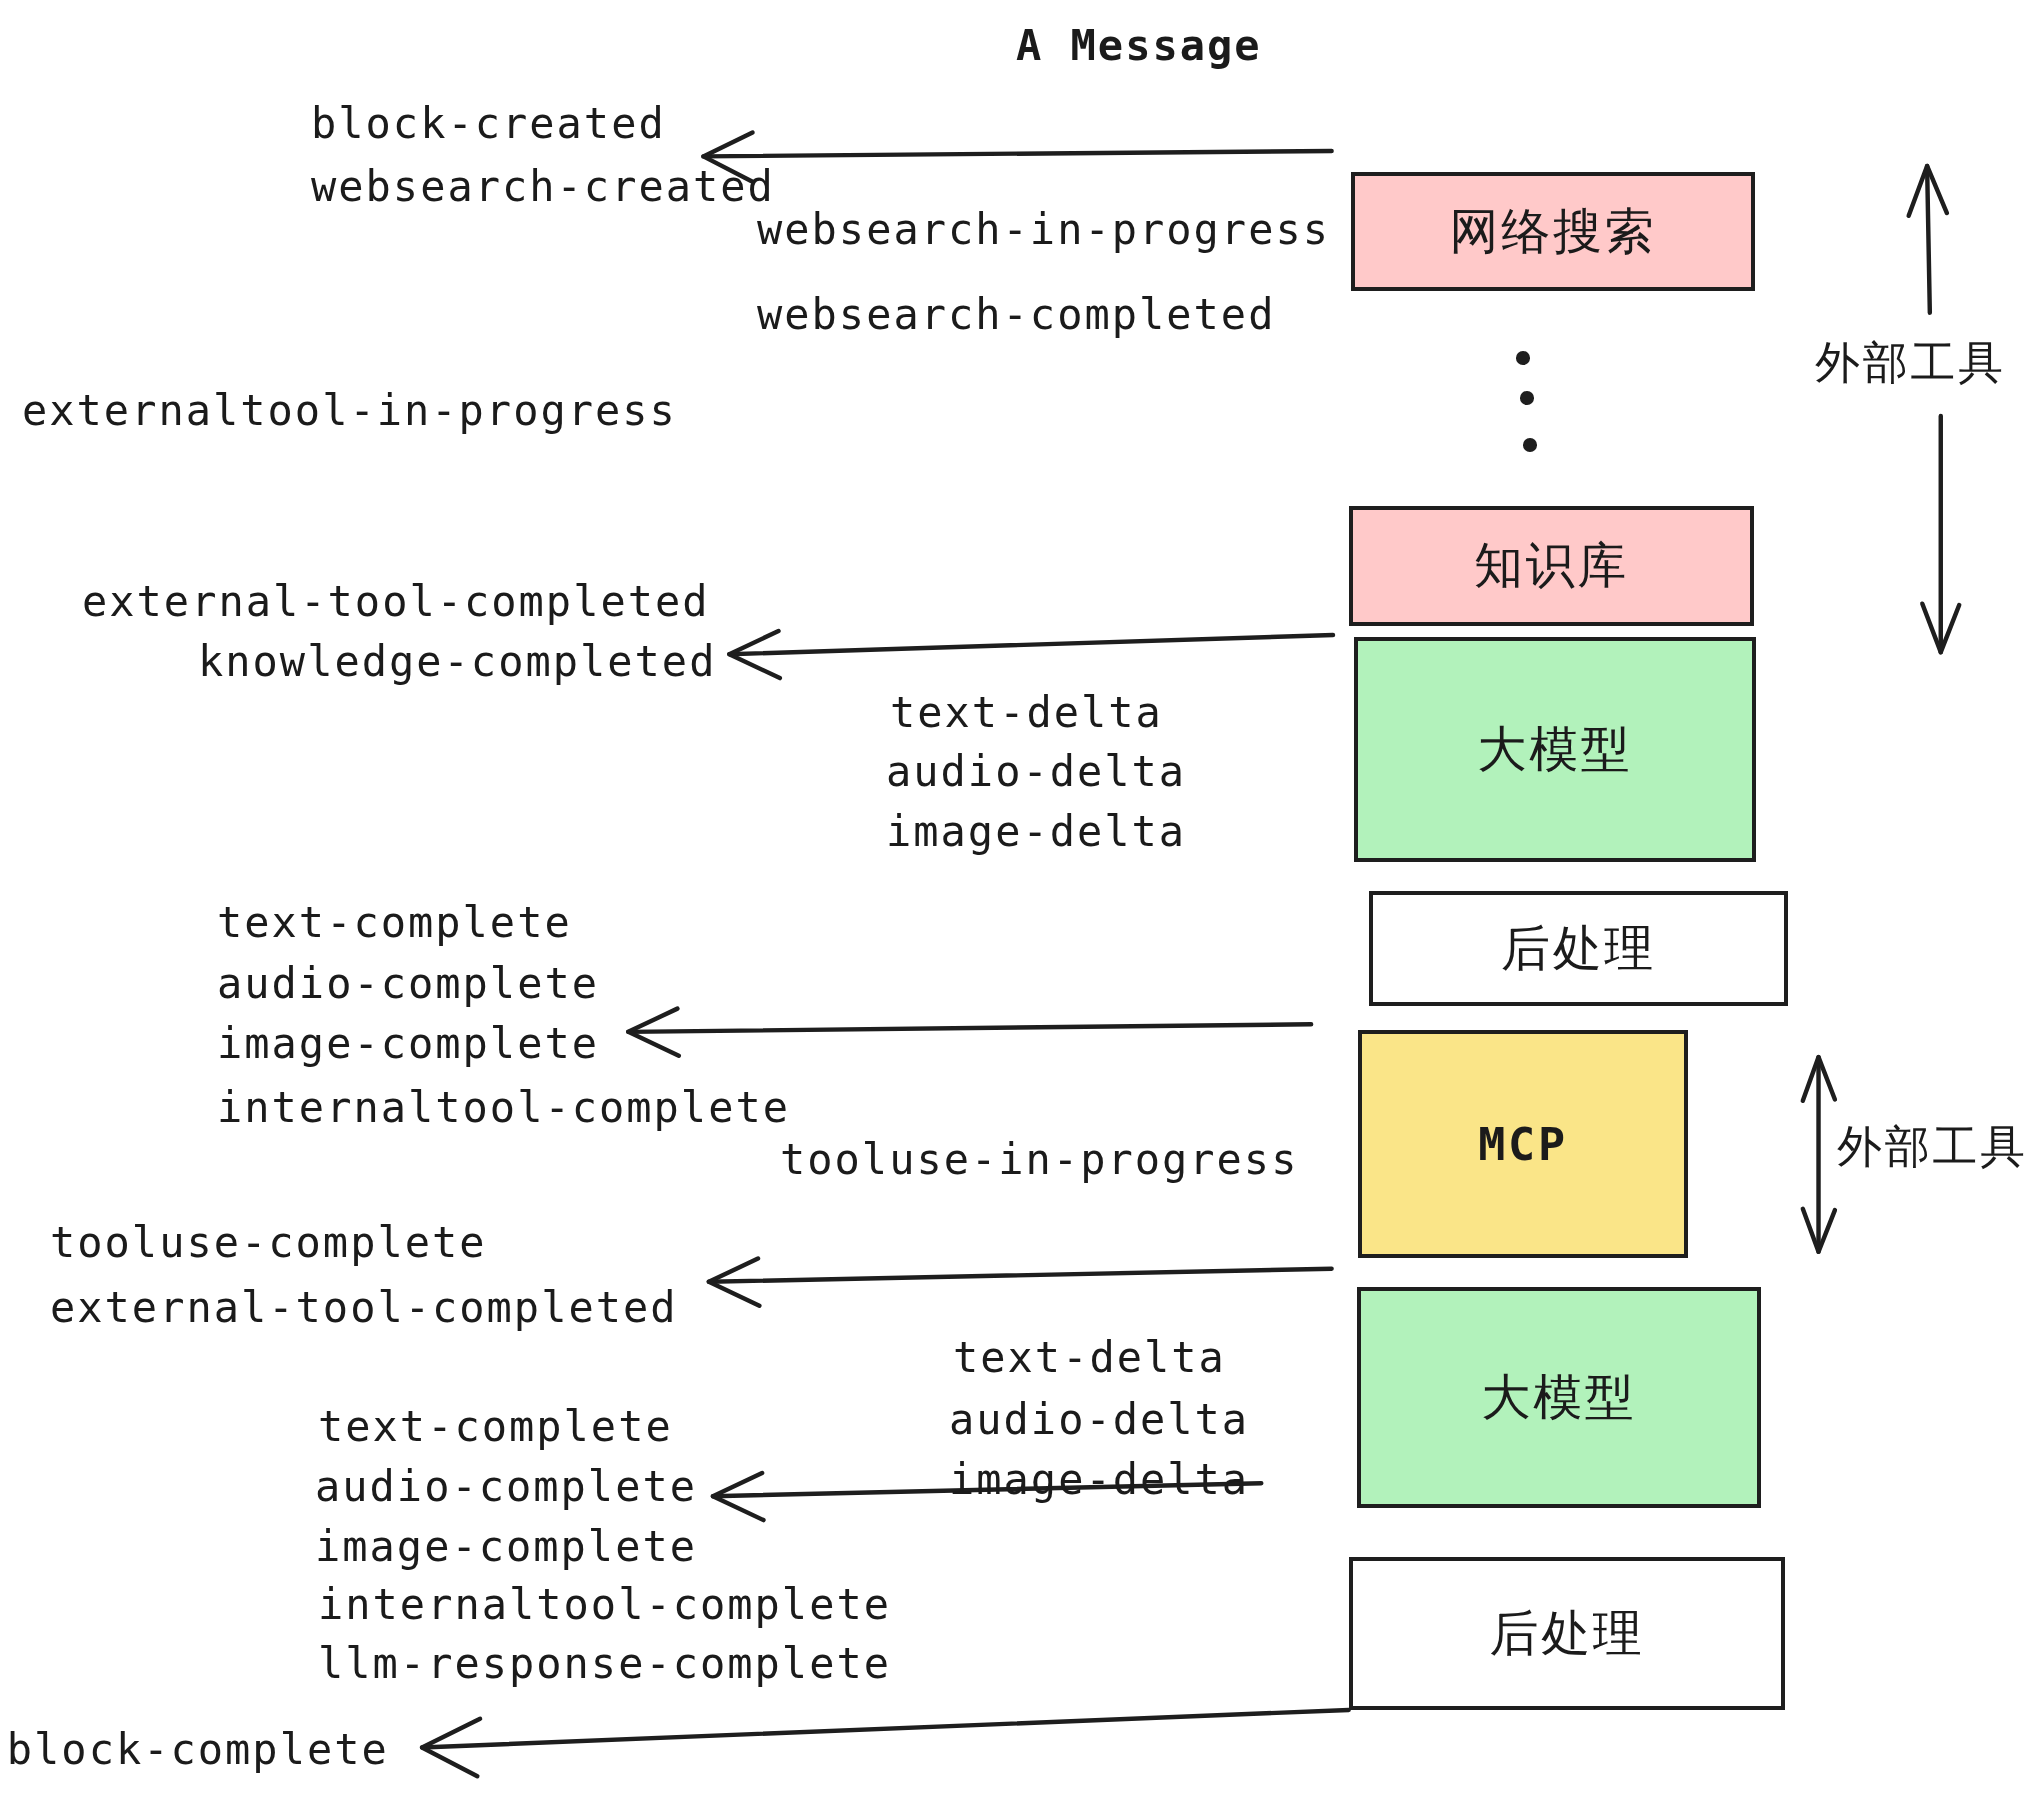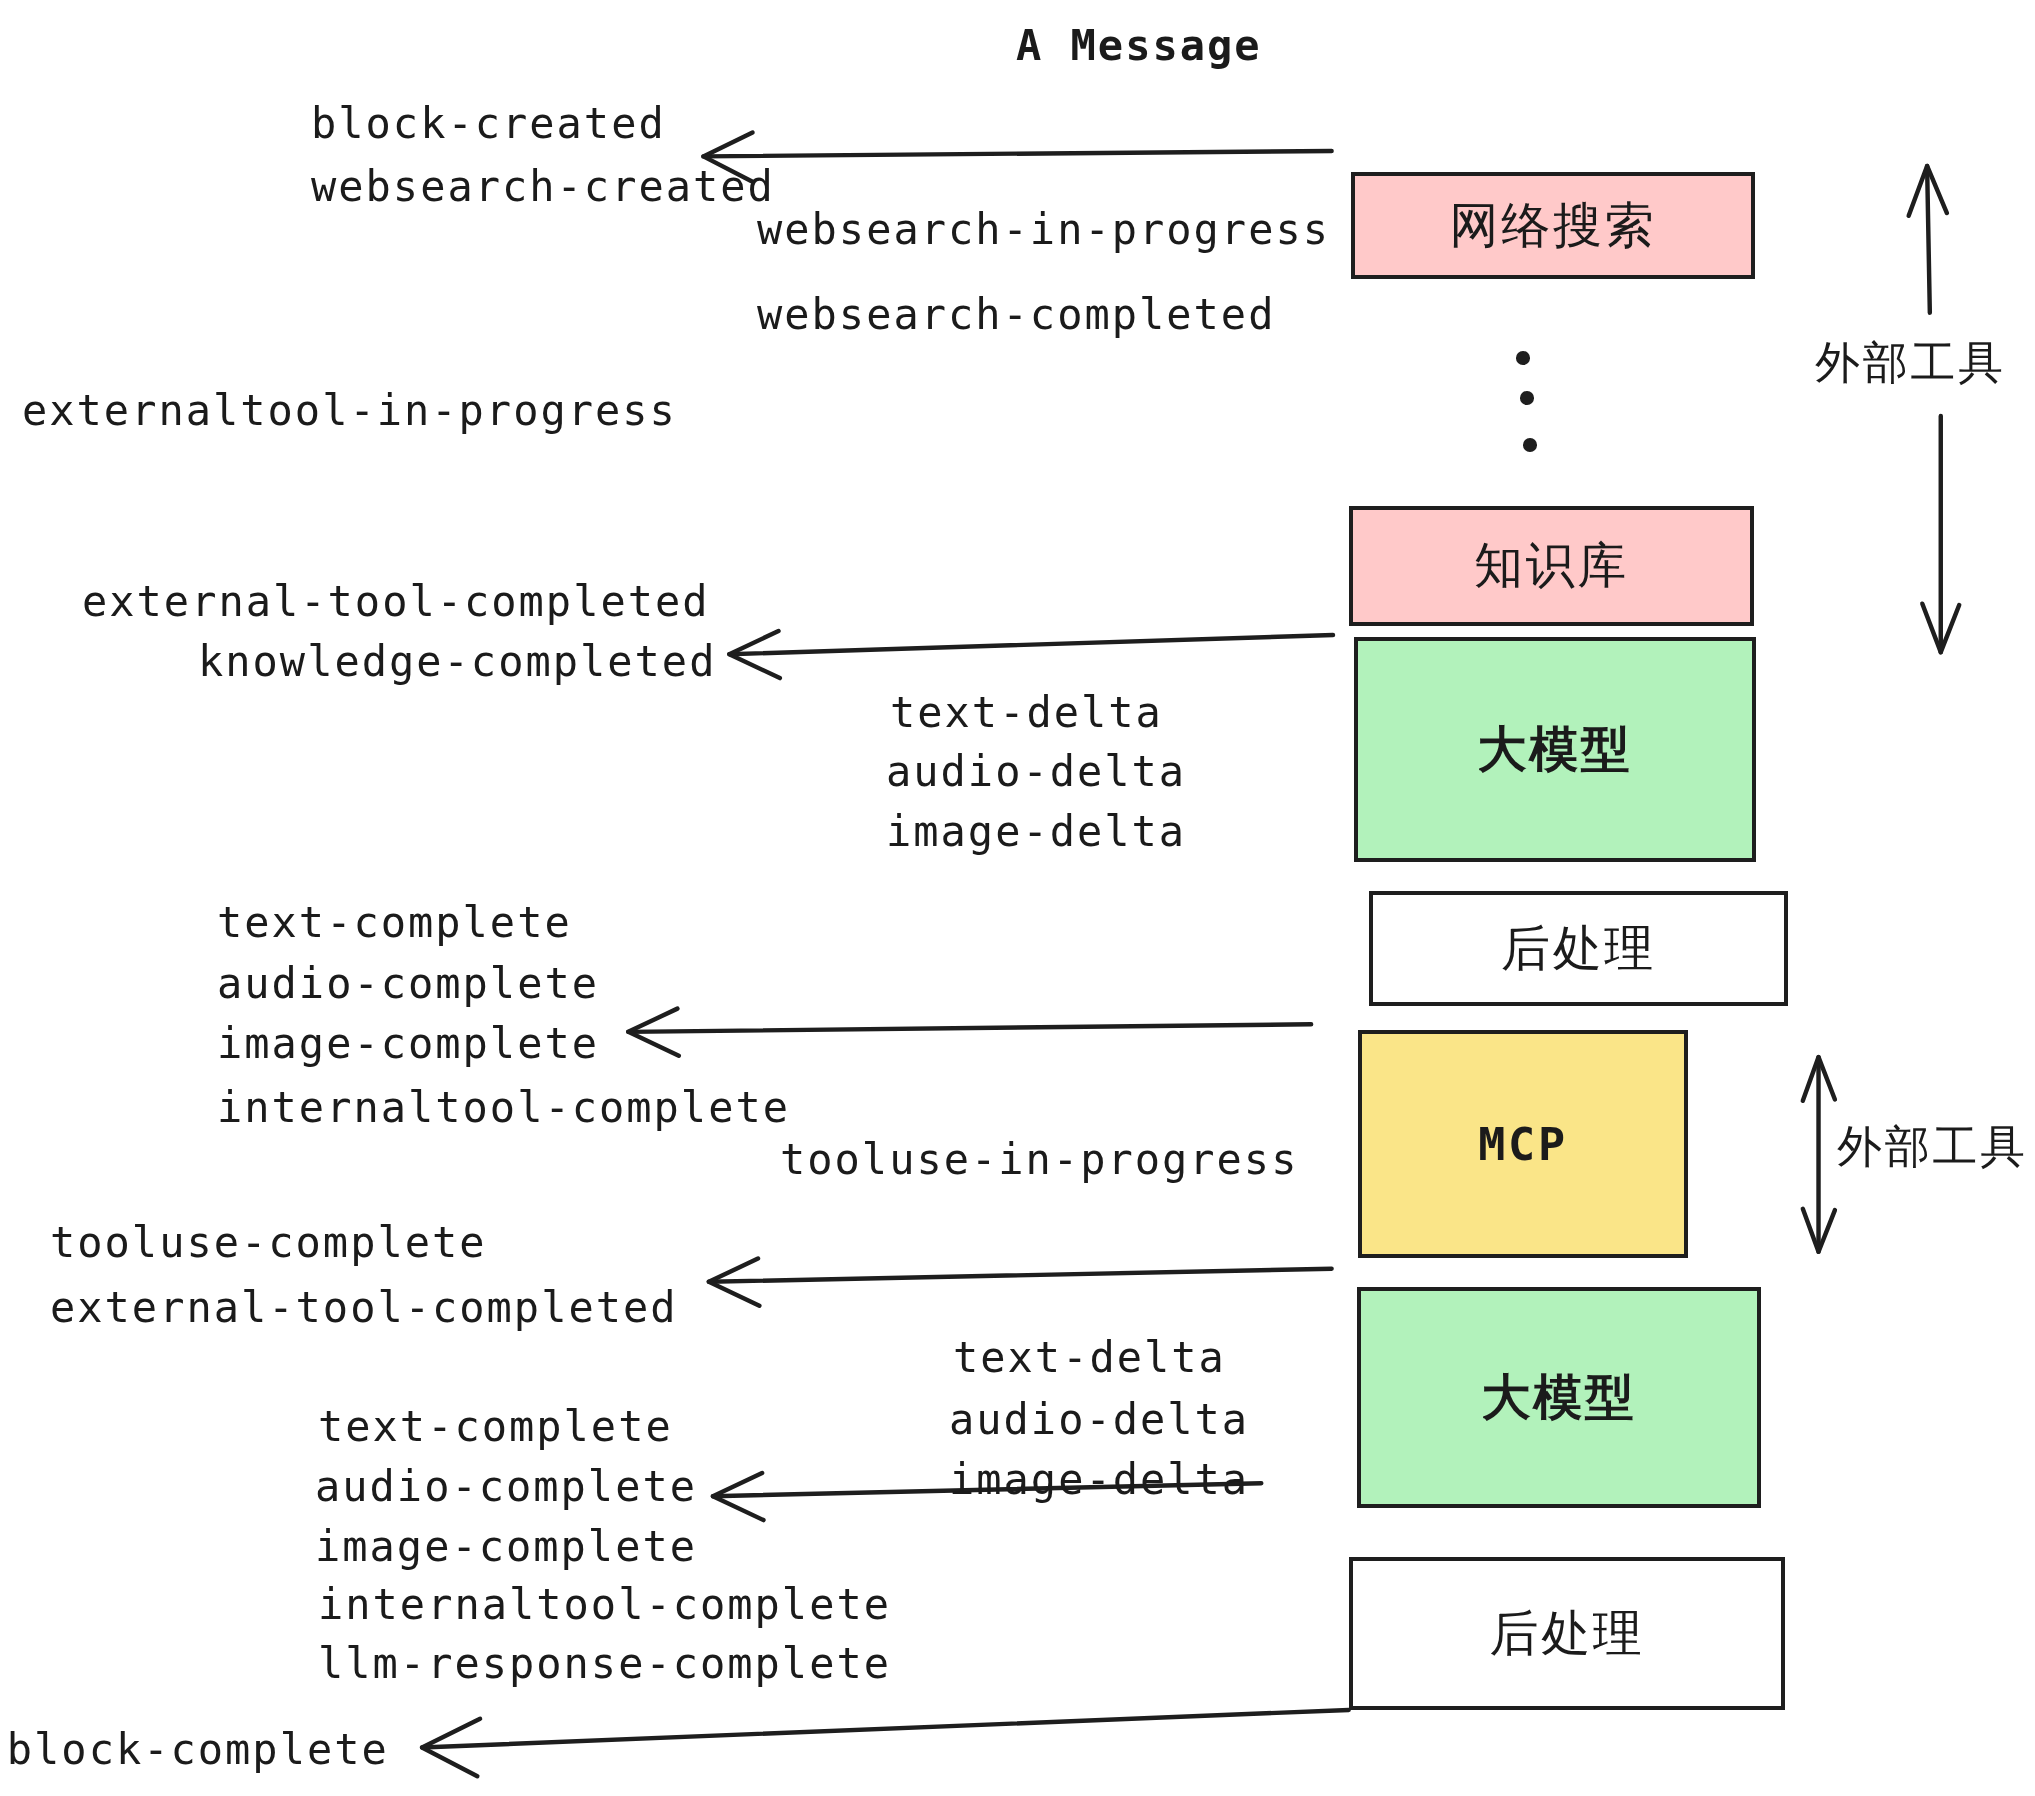--- a/index.html
+++ b/index.html
@@ -10,21 +10,21 @@
   html,body{background:#ffffff;}
   body{width:2035px;height:1796px;position:relative;overflow:hidden;
        font-family:"DejaVu Sans Mono","Liberation Mono",monospace;color:var(--ink);}
   .canvas{position:absolute;inset:0;}
   svg.arrows{position:absolute;left:0;top:0;width:2035px;height:1796px;pointer-events:none;}
   svg.arrows path{stroke:var(--stroke);stroke-width:6.5;fill:none;stroke-linecap:round;stroke-linejoin:round;}
   .ev{position:absolute;font-size:42px;font-weight:normal;letter-spacing:2px;white-space:nowrap;line-height:1.08;}
   .title{position:absolute;font-size:42px;font-weight:bold;letter-spacing:2px;white-space:nowrap;margin-left:46px;}
   .node{position:absolute;border:4.1px solid var(--stroke);display:flex;align-items:center;justify-content:center;}
   .node.pink{background:var(--pink);}
-  .node.green{background:var(--green);font-weight:bold;}
+  .node.green{background:var(--green);}
   .node.yellow{background:var(--yellow);}
   .node.white{background:var(--white);}
   .cjk{font-family:"DejaVu Sans","Liberation Sans",sans-serif;font-size:49px;letter-spacing:2.7px;color:var(--ink);white-space:nowrap;}
   .mcp-label{font-size:45px;font-weight:bold;letter-spacing:2.7px;color:var(--ink);}
   .side-label{position:absolute;font-family:Liberation Serif, serif;font-size:45px;letter-spacing:2.7px;white-space:nowrap;color:var(--ink);}
   .dot{position:absolute;width:13.7px;height:13.7px;border-radius:50%;background:var(--stroke);}
 </style>
 </head>
 <body>
 
@@ -82,21 +82,21 @@
   <div class="ev" style="left:953px;top:1335px">text-delta</div>
   <div class="ev" style="left:949px;top:1397px">audio-delta</div>
   <div class="ev" style="left:949px;top:1457px">image-delta</div>
   <div class="ev" style="left:318px;top:1404px">text-complete</div>
   <div class="ev" style="left:315px;top:1464px">audio-complete</div>
   <div class="ev" style="left:315px;top:1524px">image-complete</div>
   <div class="ev" style="left:318px;top:1582px">internaltool-complete</div>
   <div class="ev" style="left:318px;top:1641px">llm-response-complete</div>
   <div class="ev" style="left:6.8px;top:1727px">block-complete</div>
 
-  <div class="node pink" style="left:1351px;top:172px;width:404px;height:107px">
+  <div class="node pink" style="left:1351px;top:172px;width:404px;height:119px">
     <span class="cjk">网络搜索</span>
   </div>
   <div class="node pink" style="left:1349px;top:506px;width:405px;height:120px">
     <span class="cjk">知识库</span>
   </div>
   <div class="node green" style="left:1354px;top:637px;width:402px;height:225px">
     <span class="cjk">大模型</span>
   </div>
   <div class="node white" style="left:1369px;top:891px;width:419px;height:115px">
     <span class="cjk">后处理</span>

